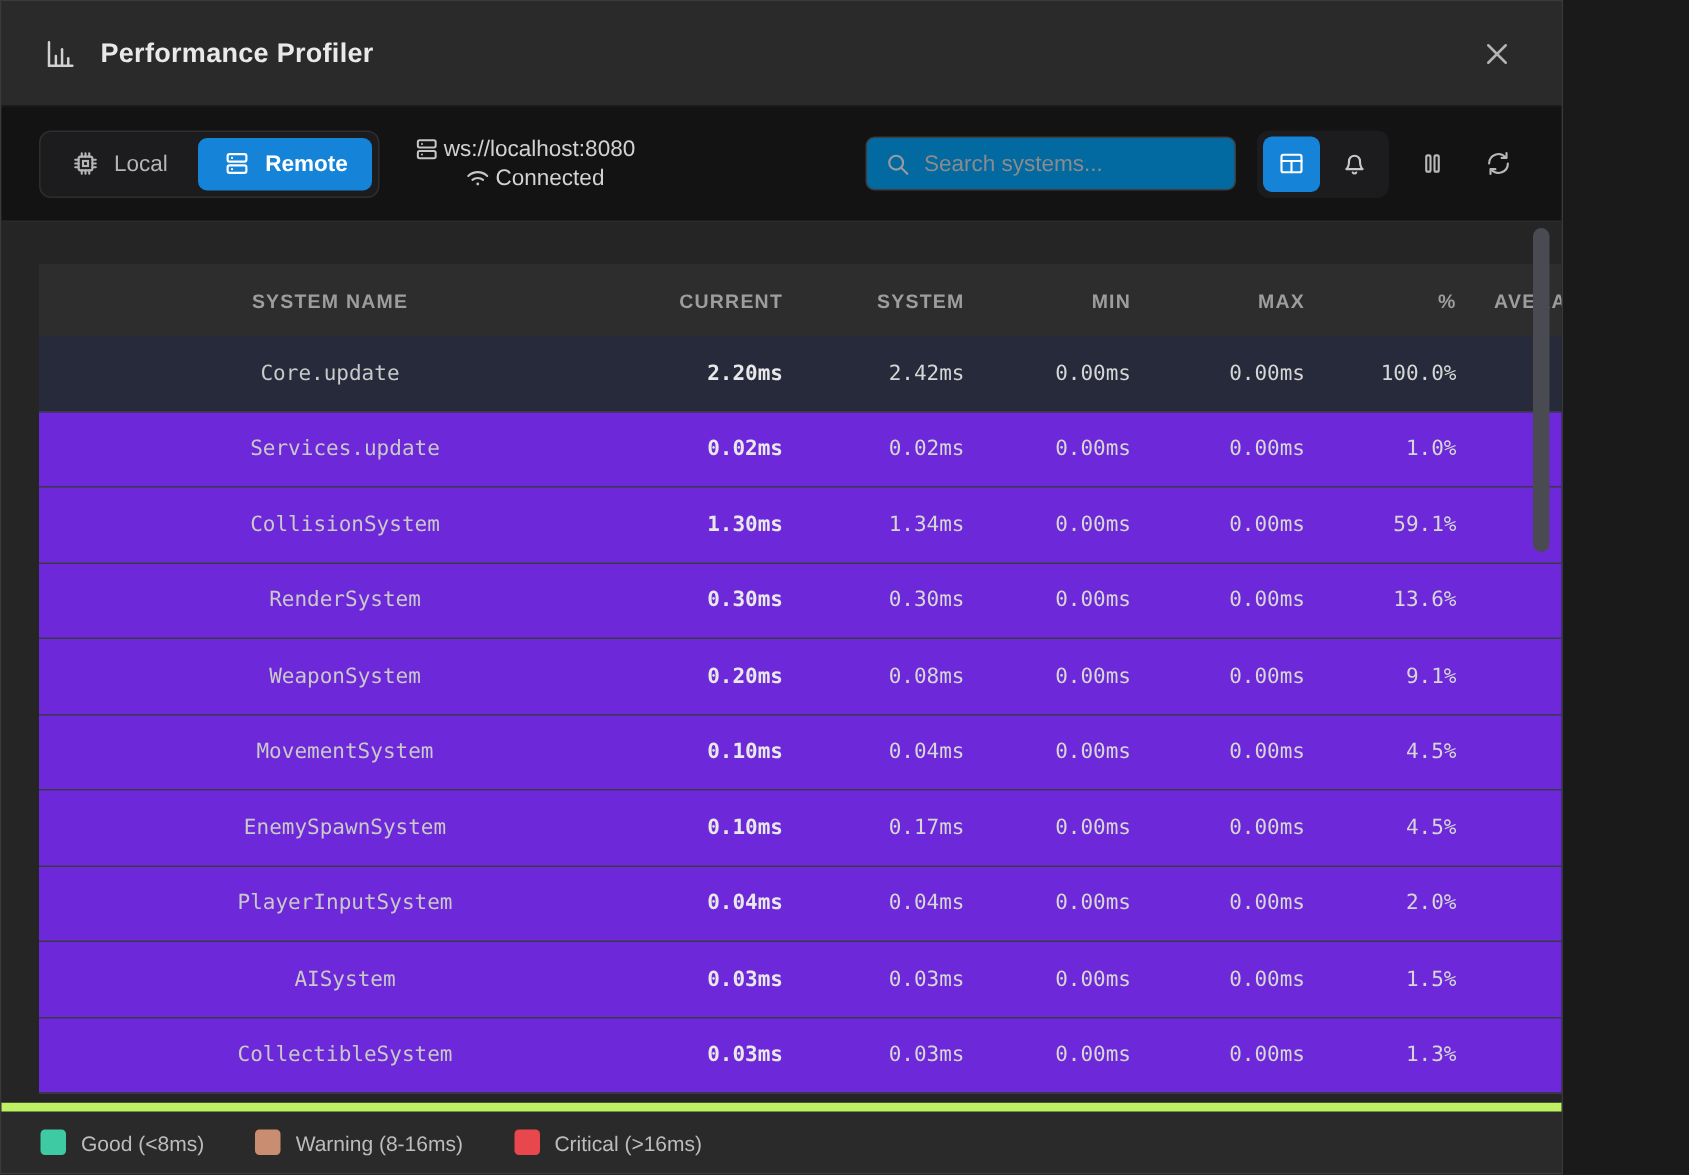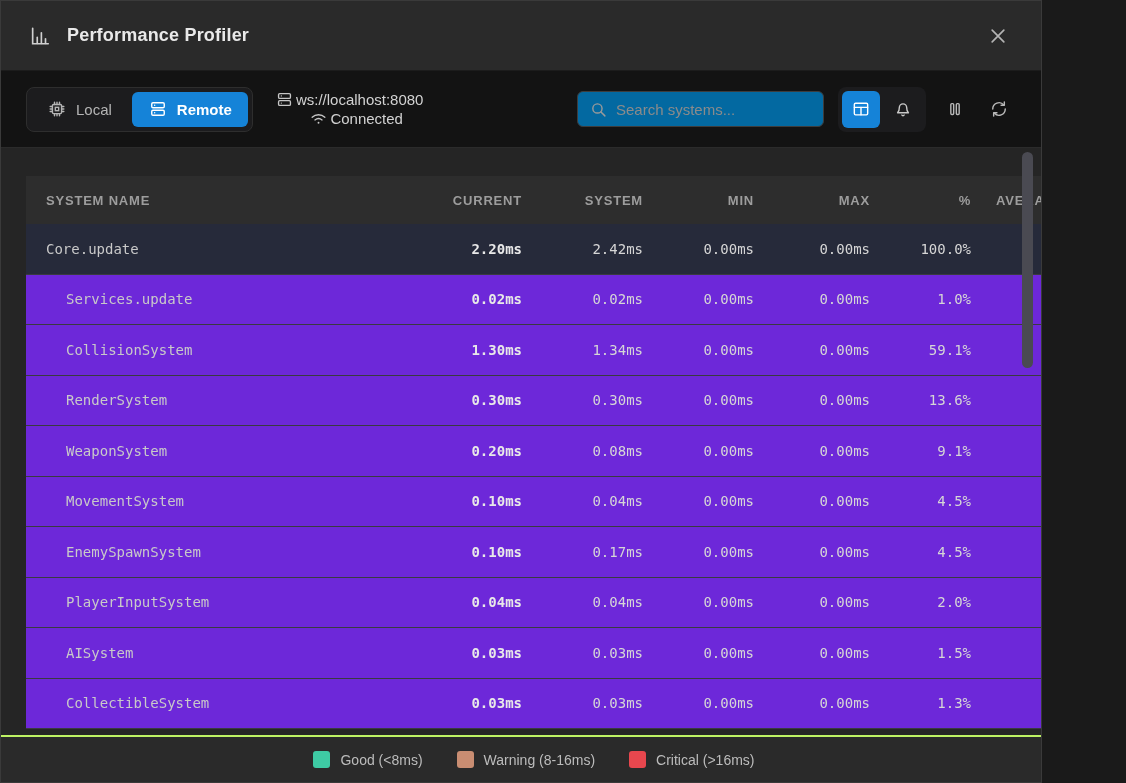--- a/index.html
+++ b/index.html
@@ -123,21 +123,21 @@
   }
   .row {
     height:50.5px;
     background:#6d28d9;
     display:flex; align-items:center;
     padding:0 26px 0 20px;
     border-bottom:1px solid #3a3b40;
     color:#c9c9c9;
   }
   .row.highlight { background:#262a3a; }
-  .c-name { flex:1; text-align:left; overflow:hidden; white-space:nowrap; }
+  .c-name { flex:1; text-align:center; overflow:hidden; white-space:nowrap; }
   .row.indent .c-name { padding-left:20px; }
   .c-current  { width:128px; text-align:right; font-weight:700; color:#e8e8e8; }
   .c-average  { width:121px; text-align:right; color:#d6d6d6; }
   .c-min      { width:111px; text-align:right; color:#d6d6d6; }
   .c-max      { width:116px; text-align:right; color:#d6d6d6; }
   .c-percent  { width:101px; text-align:right; color:#d6d6d6; }
   .c-entities { width:94px;  text-align:right; color:#d6d6d6; }
   .thead .c-current, .thead .c-average, .thead .c-min, .thead .c-max,
   .thead .c-percent, .thead .c-entities { font-weight:700; color:#9d9d9d; }
   
@@ -147,22 +147,22 @@
   .scrollbar-thumb {
     position:absolute; top:2px; right:1px;
     width:11px; height:216px;
     background:#4a4a52; border-radius:6px;
     cursor:pointer;
   }
   
   .footer {
     height:47px; flex:0 0 47px;
     background:#2a2a2a;
-    border-top:2px solid #bef264;
-    display:flex; align-items:center; justify-content:center;
+    border-top:6px solid #bef264;
+    display:flex; align-items:center; 
     gap:34px;
     font-size:14px; color:#bcbcbc;padding-left:26px;
   }
   .legend-item { display:flex; align-items:center; gap:10px; }
   .legend-swatch { width:17px; height:17px; border-radius:3px; }
   svg { display:block; }
 </style>
 </head>
 <body>
 

